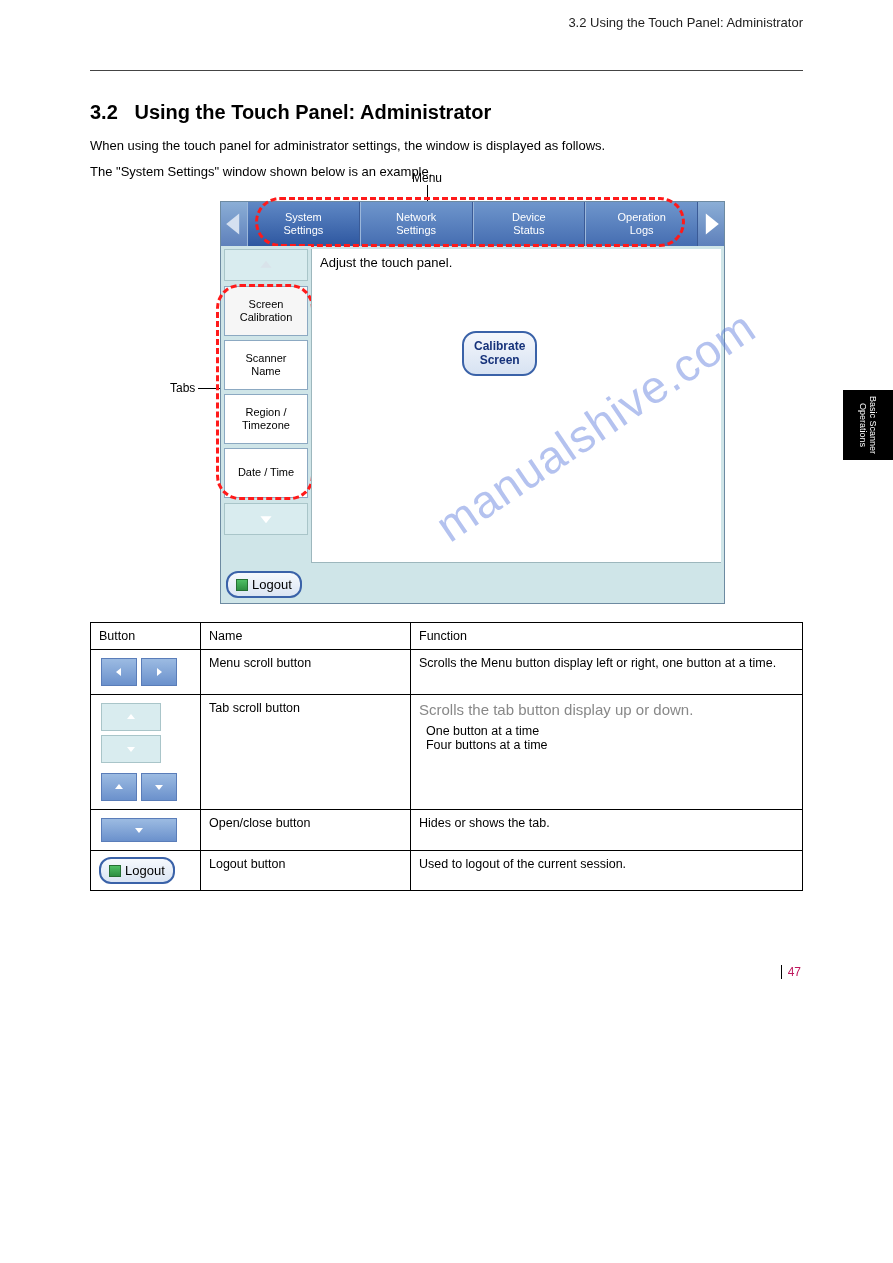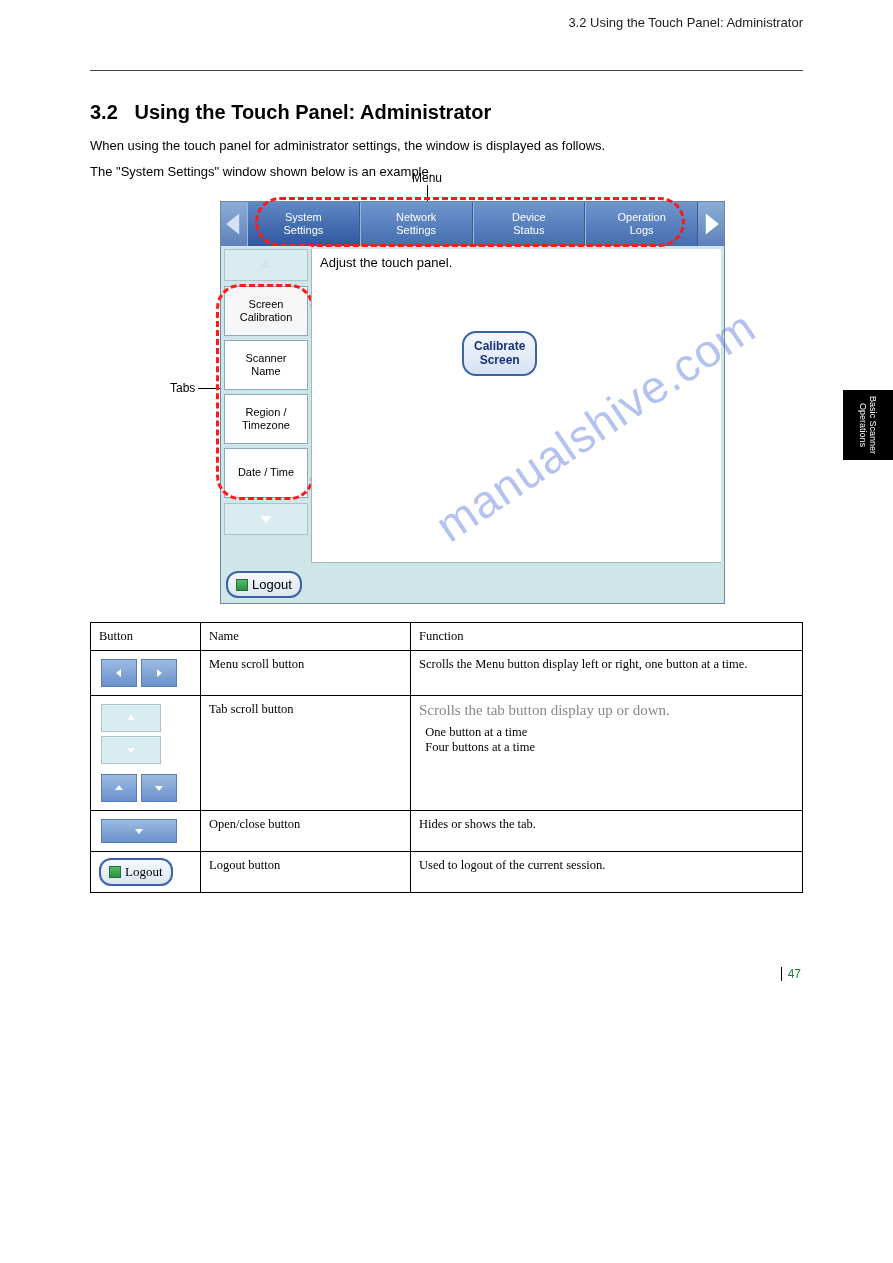--- a/index.html
+++ b/index.html
@@ -224,21 +224,20 @@
     width: 12px; height: 12px;
     background: linear-gradient(#4fbf65,#2e8f42);
     border: 1px solid #266f33;
   }
   
   table.tbl {
     width: 100%;
     border-collapse: collapse;
     font-size: 12.5px;
     margin-top: 6px;
-    font-family: Liberation Serif, serif;
   }
   table.tbl th, table.tbl td {
     border: 1px solid #000;
     padding: 6px 8px;
     vertical-align: top;
     text-align: left;
   }
   table.tbl th {
     font-weight: normal;
     background: #fff;
@@ -274,21 +273,21 @@
     display: flex;
     align-items: center;
     justify-content: center;
     writing-mode: vertical-rl;
     text-align: center;
     padding: 4px 2px;
   }
   .footer {
     text-align: right;
     font-size: 12px;
-    color: #15803d;
+    color: #be185d;
     margin-top: 30px;
     padding-right: 2px;
     border-left: 1px solid #000;
     display: inline-block;
     padding-left: 6px;
     float: right;
   }
   .footer-wrap { overflow: hidden; margin-top: 44px; }
   .scroll-intro { color:#888; font-size:15px; }
 </style>

